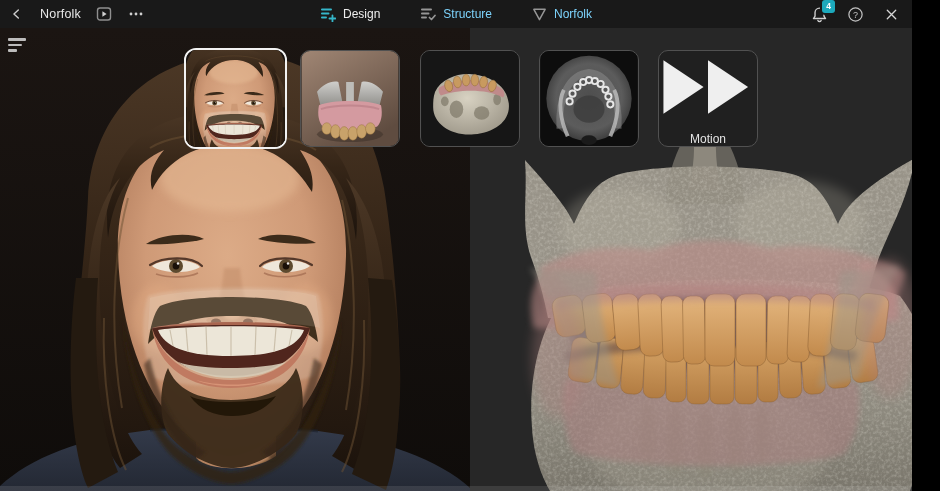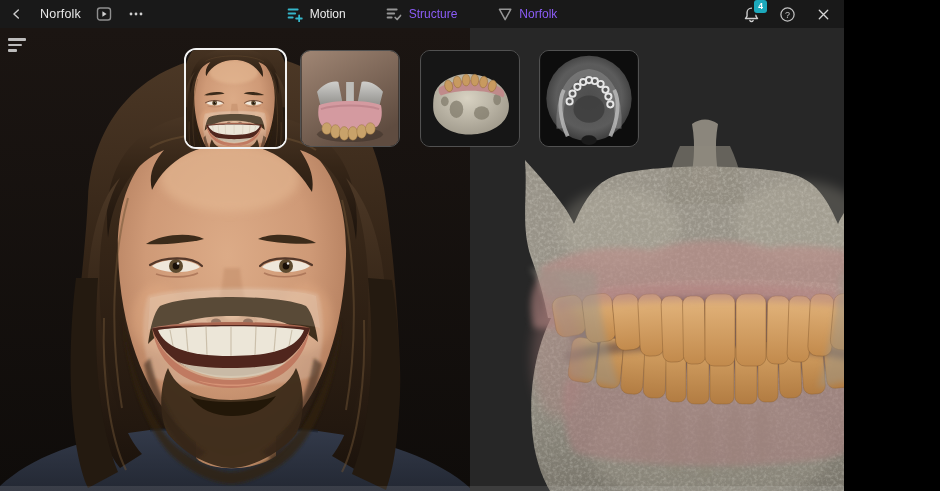--- a/index.html
+++ b/index.html
@@ -1,27 +1,27 @@
 <!DOCTYPE html>
 <html><head>
 <meta charset="utf-8">
 <style>
   html,body{margin:0;padding:0;background:#000;}
-  .app{position:relative;width:844px;height:491px;overflow:hidden;background:#272727;
+  .app{position:relative;width:912px;height:491px;overflow:hidden;background:#272727;
        font-family:"Liberation Sans",sans-serif;-webkit-font-smoothing:antialiased;}
 
   
   .topbar{position:absolute;inset:0 0 auto 0;height:28px;background:#191919;z-index:40;
           display:flex;align-items:center;}
   .tb-left{display:flex;align-items:center;gap:14px;padding-left:8px;}
   .tb-center{position:absolute;left:50%;transform:translateX(-50%);display:flex;align-items:center;gap:40px;}
   .tb-right{margin-left:auto;display:flex;align-items:center;gap:18px;padding-right:12px;}
   .tb-title{color:#e8e8e8;font-size:12.5px;letter-spacing:.2px;}
   .icon-btn{display:flex;align-items:center;justify-content:center;width:18px;height:18px;cursor:pointer;position:relative;}
-  .tab{display:flex;align-items:center;gap:7px;font-size:12px;color:#8b5cf6;cursor:pointer;}
+  .tab{display:flex;align-items:center;gap:7px;font-size:12px;color:#7dd3fc;cursor:pointer;}
   .tab.active{color:#ededed;}
   .badge{position:absolute;top:-5px;right:-7px;min-width:13px;height:13px;border-radius:3px;
          background:#1ca9bc;color:#fff;font-size:8.5px;font-weight:bold;line-height:13px;
          text-align:center;box-shadow:0 0 0 2px #191919;}
 
   
   .photo-pane{position:absolute;left:0;top:28px;width:470px;height:463px;overflow:hidden;background:#14100e;}
   .model-pane{position:absolute;left:470px;top:28px;width:470px;height:463px;overflow:hidden;background:#272727;}
   .pane-menu{position:absolute;left:8px;top:38px;z-index:30;cursor:pointer;opacity:.9;}
   .pane-menu div{height:2.5px;background:#cfcfcf;border-radius:1px;margin-bottom:3px;}
@@ -68,21 +68,21 @@
     </div>
 
     <div class="tb-center">
       <div class="tab active">
         <svg width="16" height="16" viewBox="0 0 16 16">
           <rect x="1" y="2.5" width="11" height="2" rx="1" fill="#35b6c9"></rect>
           <rect x="1" y="6.5" width="8.5" height="2" rx="1" fill="#35b6c9"></rect>
           <rect x="1" y="10.5" width="6" height="2" rx="1" fill="#35b6c9"></rect>
           <path d="M12.5 9.5 v6 M9.5 12.5 h6" stroke="#35b6c9" stroke-width="1.8" stroke-linecap="round"></path>
         </svg>
-        <span>Motion</span>
+        <span>Design</span>
       </div>
       <div class="tab">
         <svg width="16" height="16" viewBox="0 0 16 16">
           <rect x="1" y="2.5" width="11" height="2" rx="1" fill="#969696"></rect>
           <rect x="1" y="6.5" width="8.5" height="2" rx="1" fill="#969696"></rect>
           <rect x="1" y="10.5" width="6" height="2" rx="1" fill="#969696"></rect>
           <polyline points="9.5,11.5 11.5,13.5 15,9.5" fill="none" stroke="#969696" stroke-width="1.7" stroke-linecap="round" stroke-linejoin="round"></polyline>
         </svg>
         <span>Structure</span>
       </div>
@@ -437,15 +437,22 @@
         <circle cx="62" cy="34" r="3.2"></circle>
           <circle cx="67" cy="40" r="3.2"></circle>
           <circle cx="70" cy="47" r="3.2"></circle>
         <circle cx="72" cy="55" r="3.2"></circle>
       </g>
       <ellipse cx="50" cy="60" rx="16" ry="14" fill="#3c3c3c" opacity=".8"></ellipse>
       <ellipse cx="50" cy="92" rx="8" ry="5" fill="#1a1a1a"></ellipse>
     </svg>
   </div>
 
+  <div class="thumb motion t5">
+    <svg width="22" height="14" viewBox="0 0 22 14">
+      <polygon points="1,1 10,7 1,13" fill="#efefef"></polygon>
+      <polygon points="11,1 20,7 11,13" fill="#efefef"></polygon>
+    </svg>
+    <span class="motion-label">Motion</span>
+  </div>
 
   <div class="bottom-strip"></div>
 </div>
 
 </body></html>

